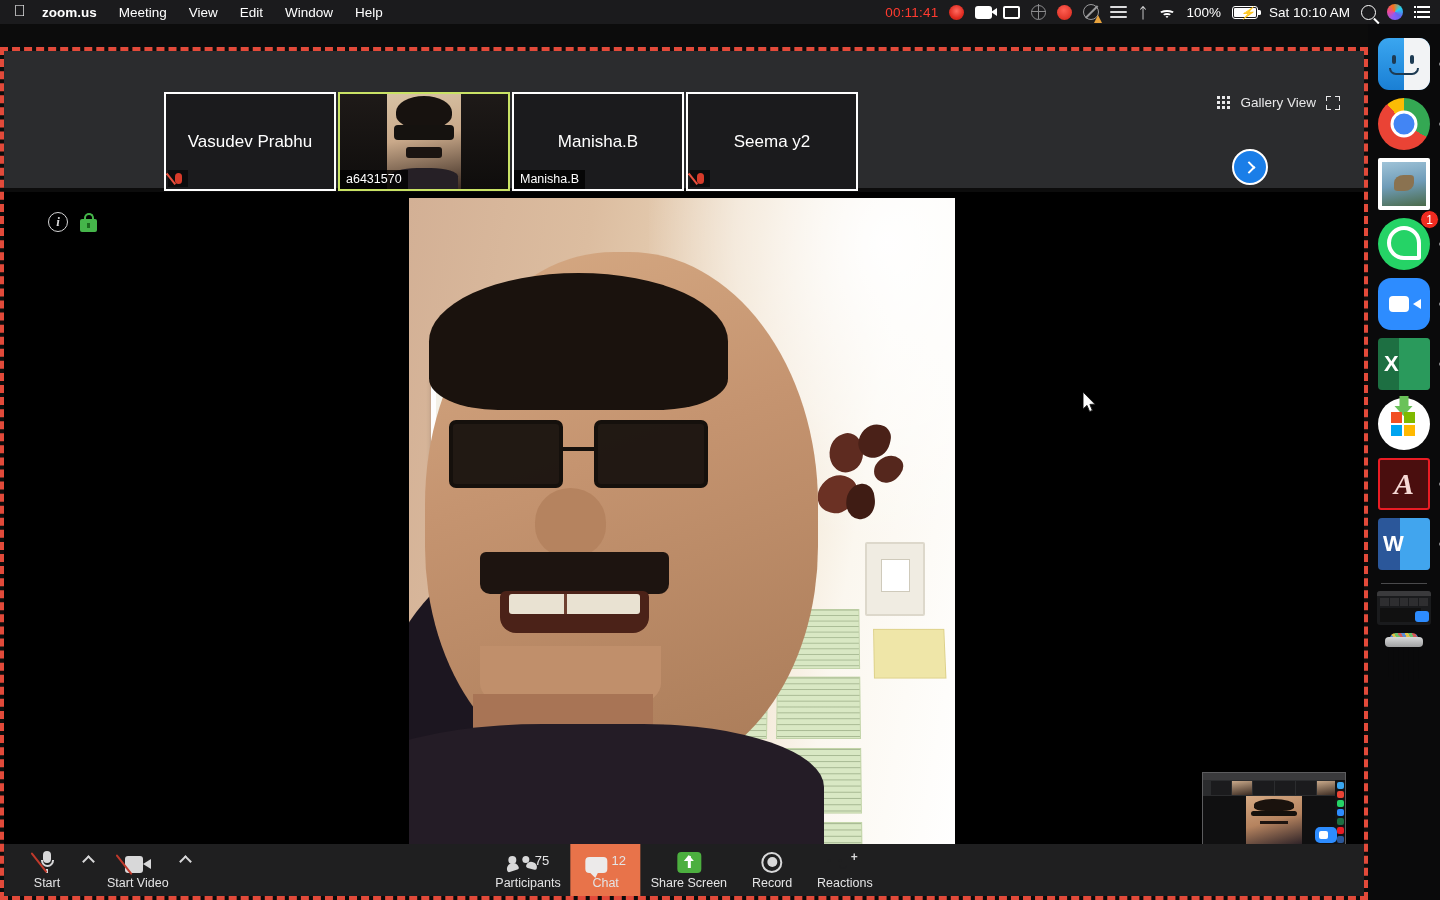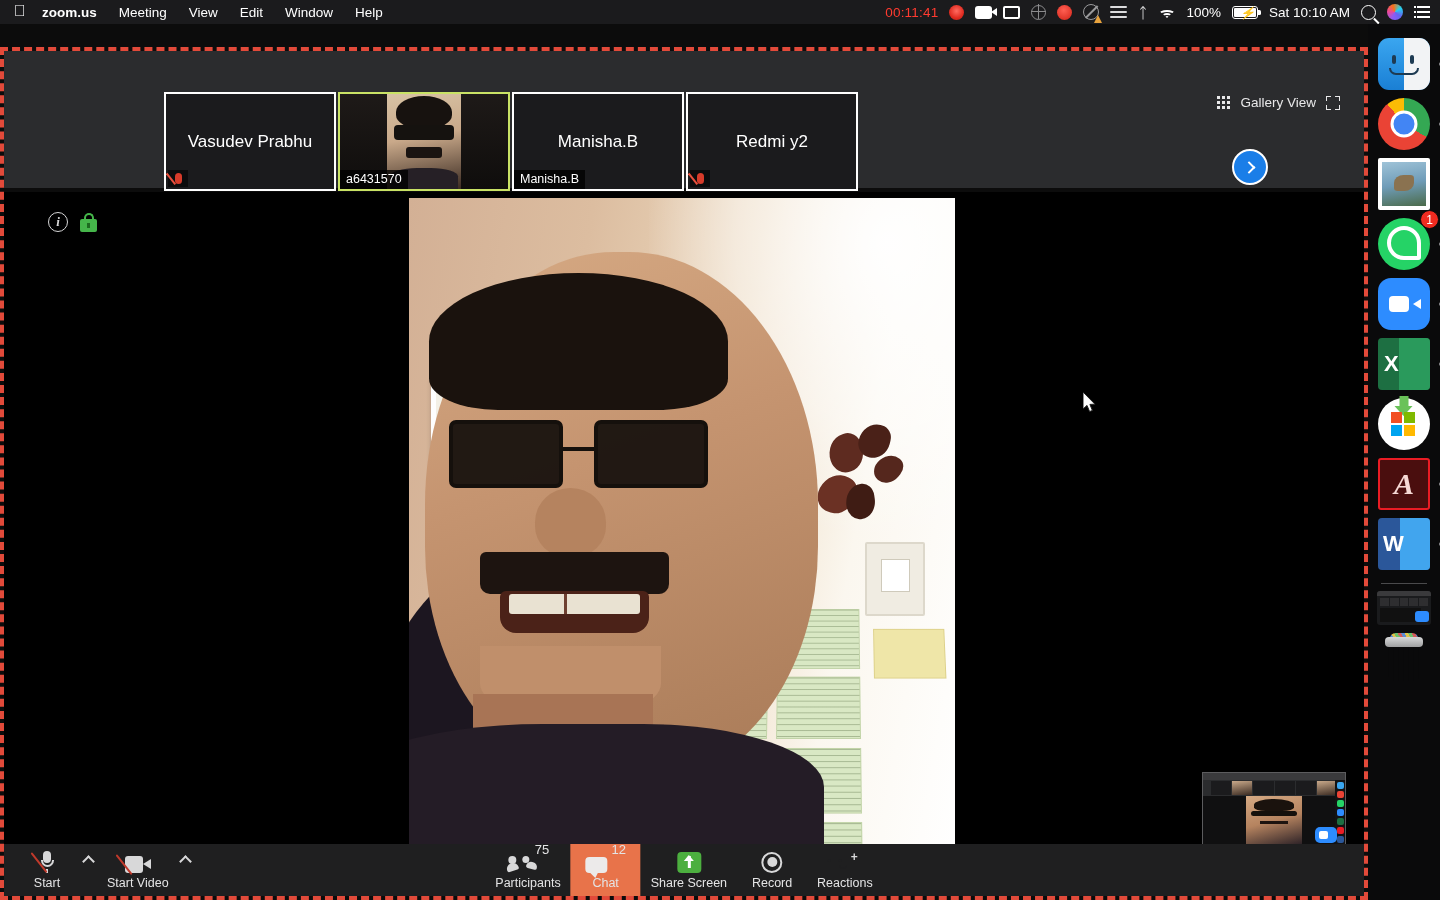--- a/index.html
+++ b/index.html
@@ -228,21 +228,21 @@
   .cam-big .bd { position:absolute; left:0; top:0; width:18px; height:17px; background:#d8d8d9; border-radius:3px; }
   .cam-big .ln { position:absolute; right:0; top:3px; border-top:5.5px solid transparent;
       border-bottom:5.5px solid transparent; border-right:8px solid #d8d8d9; }
   .cam-big .slash { left:-2px; top:-4px; height:25px; }
   .ppl { position:relative; width:24px; height:16px; }
   .ppl i { position:absolute; bottom:0; background:#d8d8d9; display:block; }
   .ppl .h1 { left:2px; bottom:9px; width:8px; height:8px; border-radius:50%; }
   .ppl .b1 { left:0; width:12px; height:8px; border-radius:6px 6px 2px 2px; }
   .ppl .h2 { right:1px; bottom:10px; width:7px; height:7px; border-radius:50%; }
   .ppl .b2 { right:0; width:11px; height:7px; border-radius:5px 5px 2px 2px; }
-  .cnt { color:#e4e4e5; font-size:13px; margin-bottom:16px; }
+  .cnt { color:#e4e4e5; font-size:13px; margin-bottom:5px; }
   .bub { width:22px; height:16px; background:#eceaea; border-radius:4px; position:relative; }
   .bub:after { content:""; position:absolute; left:4px; bottom:-5px;
       border-left:6px solid transparent; border-right:3px solid transparent; border-top:6px solid #eceaea; }
   .shr { width:24px; height:21px; background:#4caf3f; border-radius:4px; position:relative; }
   .shr .ar { position:absolute; left:50%; top:4px; transform:translateX(-50%); width:3px; height:12px; background:#fff; }
   .shr .ar:before { content:""; position:absolute; left:-4px; top:-1px;
       border-left:5.5px solid transparent; border-right:5.5px solid transparent; border-bottom:6px solid #fff; }
   .recc { width:21px; height:21px; border-radius:50%; border:2.4px solid #d8d8d9; }
   .recc:after { content:""; display:block; width:10px; height:10px; border-radius:50%; background:#d8d8d9; margin:3px auto; }
   .rct { position:relative; width:22px; height:19px; }
@@ -406,21 +406,21 @@
           <span class="nm-corner">a6431570</span>
         </div>
 
         <div class="thumb">
           <span class="nm-center">Manisha.B</span>
           <span class="nm-corner">Manisha.B</span>
         </div>
 
 
         <div class="thumb">
-          <span class="nm-center">Redmi y2</span>
+          <span class="nm-center">Seema y2</span>
           <span class="mute">
               <i class="mic-x"></i>
             </span>
         </div>
 
 
       </div>
 
       <div class="gallery">
         <span class="grid-ic">

